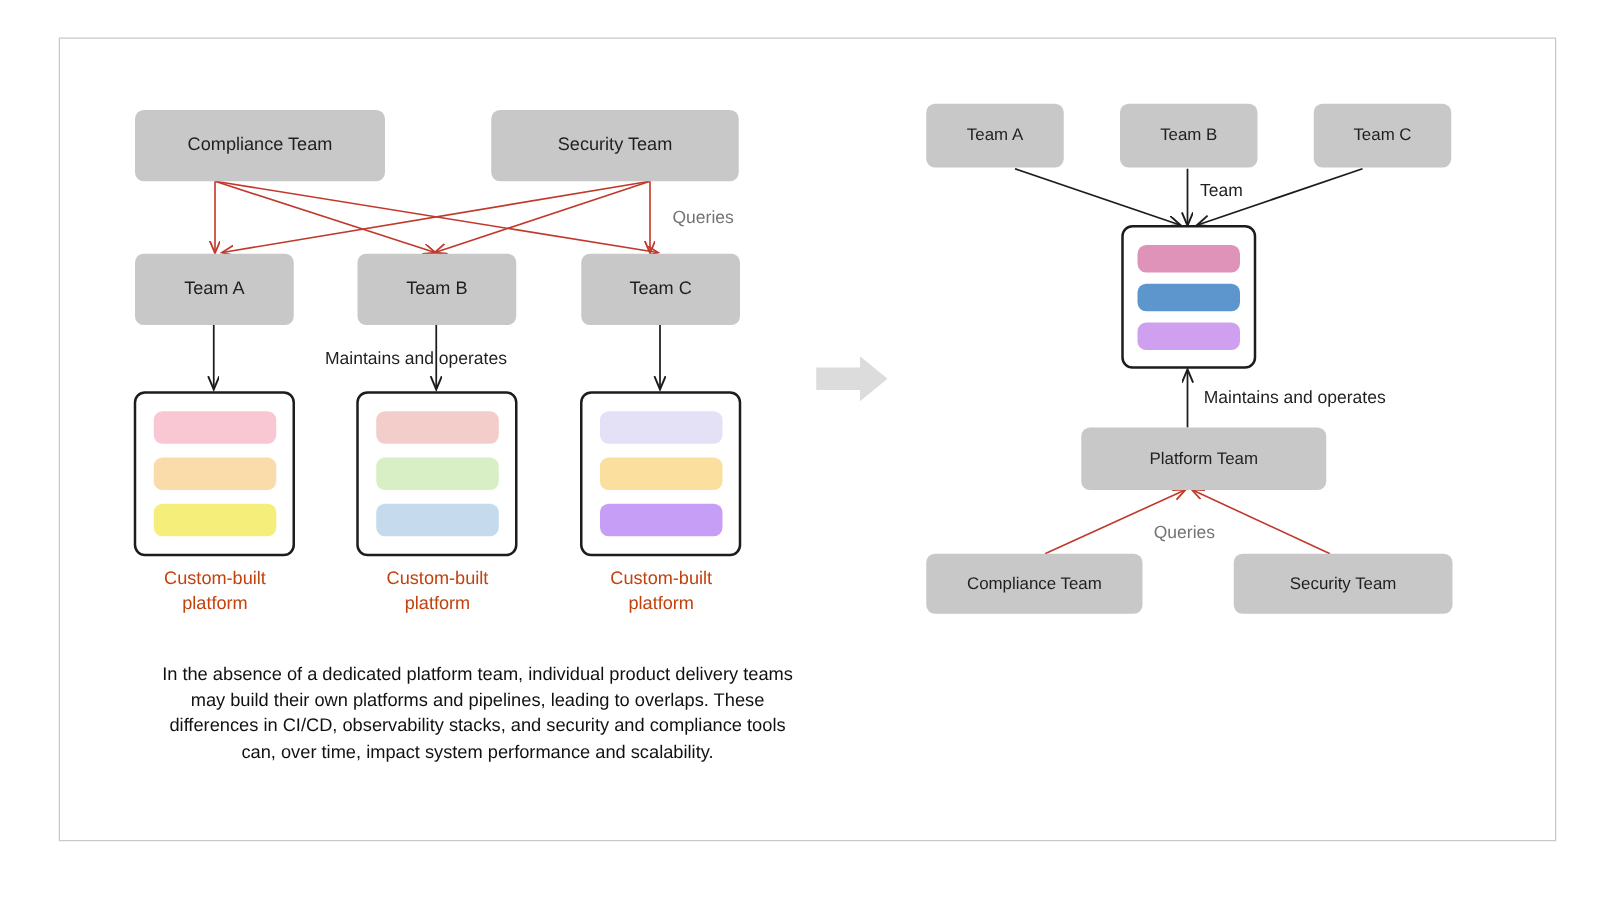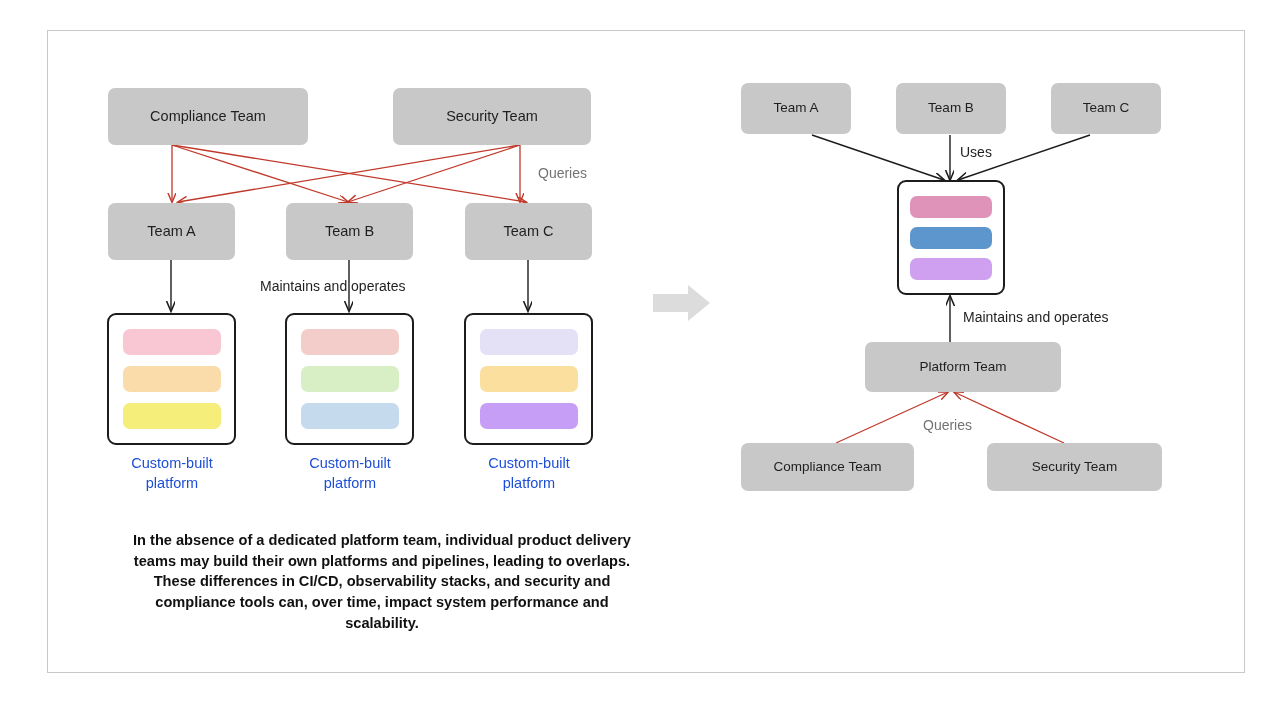--- a/index.html
+++ b/index.html
@@ -64,36 +64,36 @@
     justify-content: space-around;
     padding: 9px 0;
   }
   .bar {
     border-radius: 7px;
   }
   .caption-under {
     position: absolute;
     text-align: center;
     font-size: 14.5px;
-    color: #1d4ed8;
+    color: #c2410c;
     line-height: 1.38;
   }
   .edge-label {
     position: absolute;
     font-size: 14px;
     color: #1f1f1f;
     white-space: nowrap;
   }
   .edge-label.red {
     color: #737373;
   }
   .blurb {
     position: absolute;
     text-align: center;
-    font-weight: bold;
+    font-weight: normal;
     color: #111111;
     font-size: 14.6px;
     line-height: 1.42;
   }
   .side-note {
     position: absolute;
     font-size: 14px;
     color: #1f1f1f;
     line-height: 1.32;
     white-space: pre-line;
@@ -202,21 +202,21 @@
   <div class="node gbox sm" style="left:729px; top:83px; width:110px; height:51px;">
     <span>Team A</span>
   </div>
   <div class="node gbox sm" style="left:884px; top:83px; width:110px; height:51px;">
     <span>Team B</span>
   </div>
   <div class="node gbox sm" style="left:1039px; top:83px; width:110px; height:51px;">
     <span>Team C</span>
   </div>
 
-  <div class="edge-label" style="left:948px; top:144px;">Uses</div>
+  <div class="edge-label" style="left:948px; top:144px;">Team</div>
 
   <div class="node platform" style="left:885px; top:180px; width:108px; height:115px;">
     <div class="bar" style="width:82px; height:22px; background:#e093b8;"></div>
     <div class="bar" style="width:82px; height:22px; background:#5c96cc;"></div>
     <div class="bar" style="width:82px; height:22px; background:#cfa0f0;"></div>
   </div>
 
 
   <div class="edge-label" style="left:951px; top:309px;">Maintains and operates</div>
 

